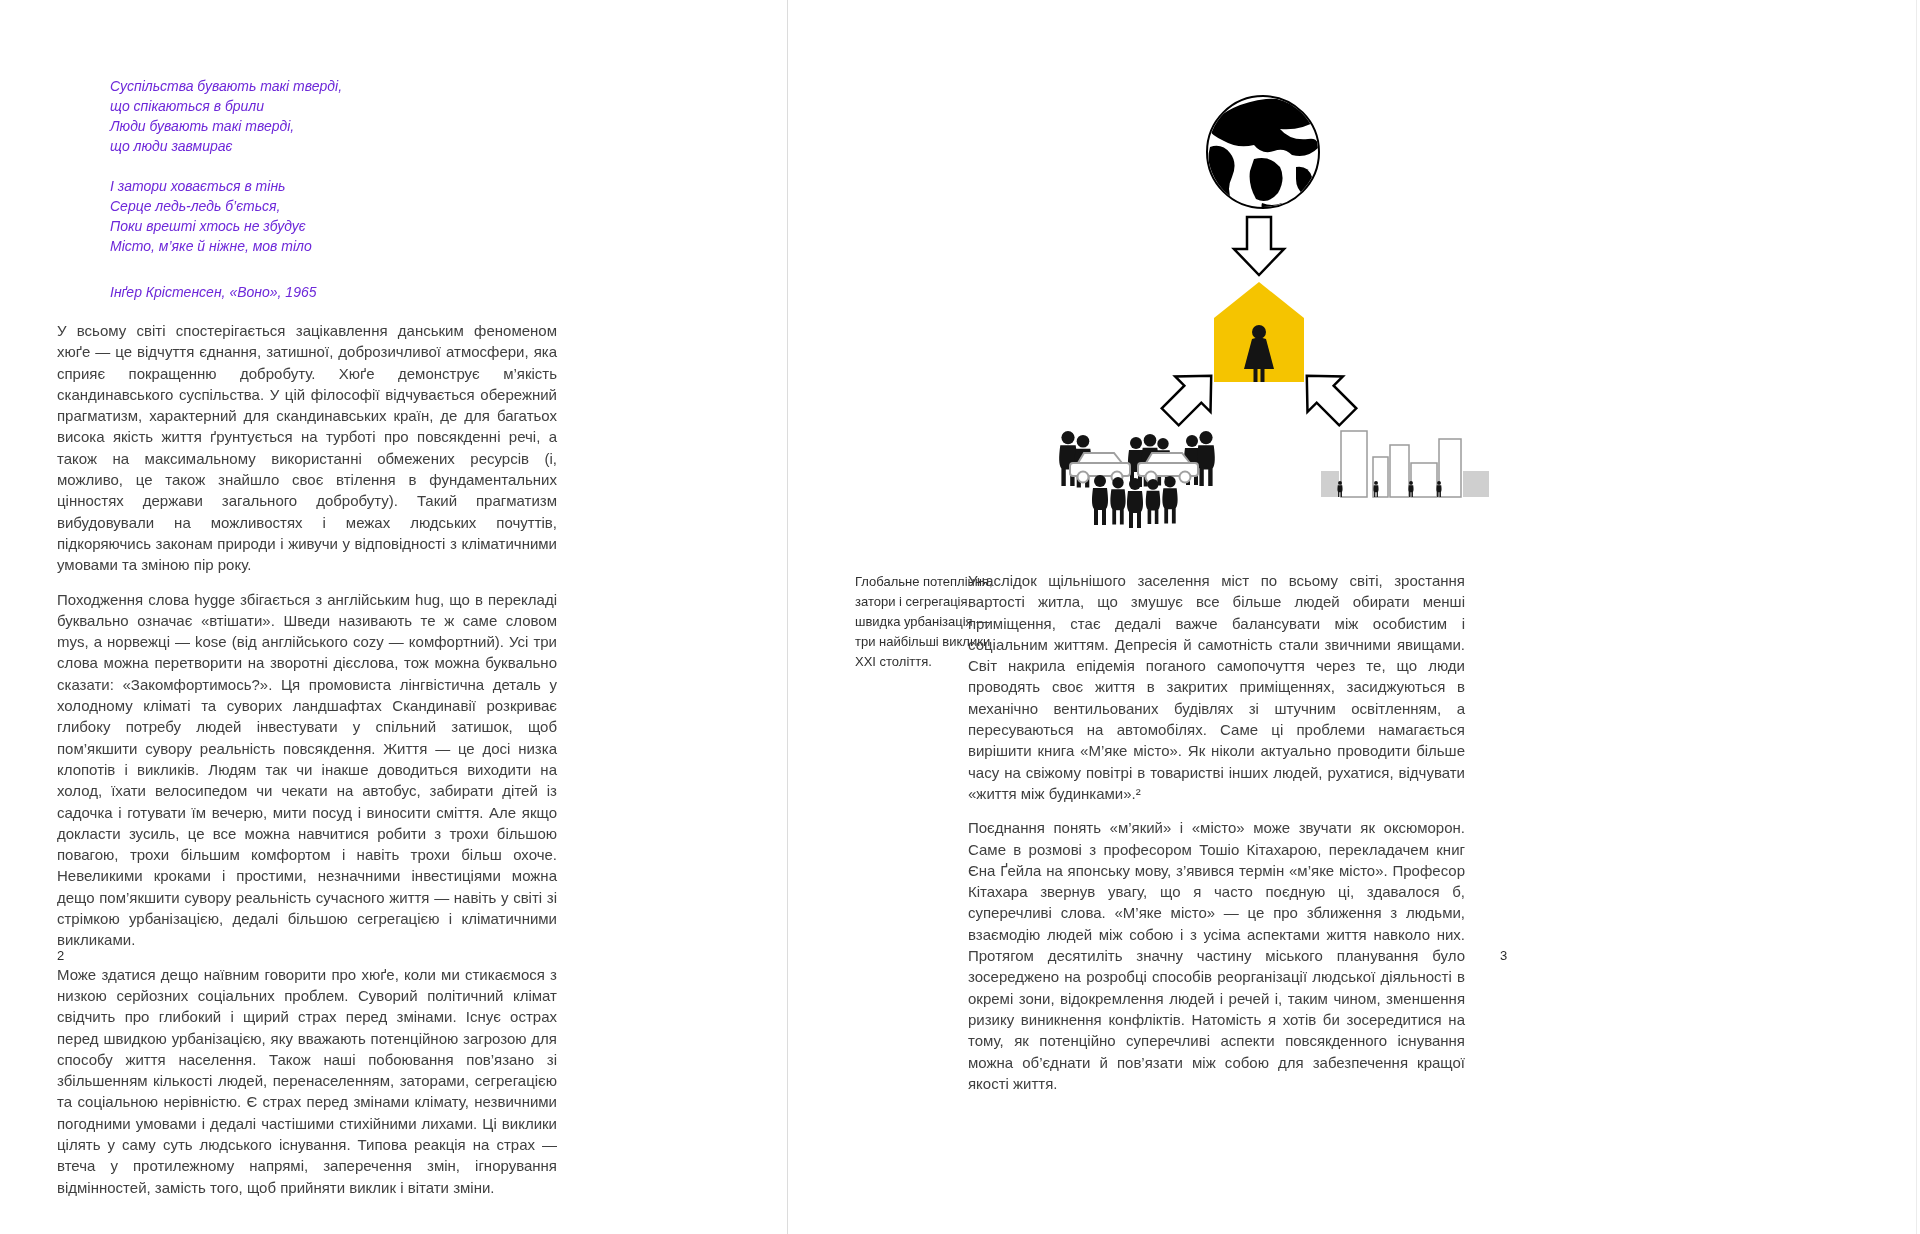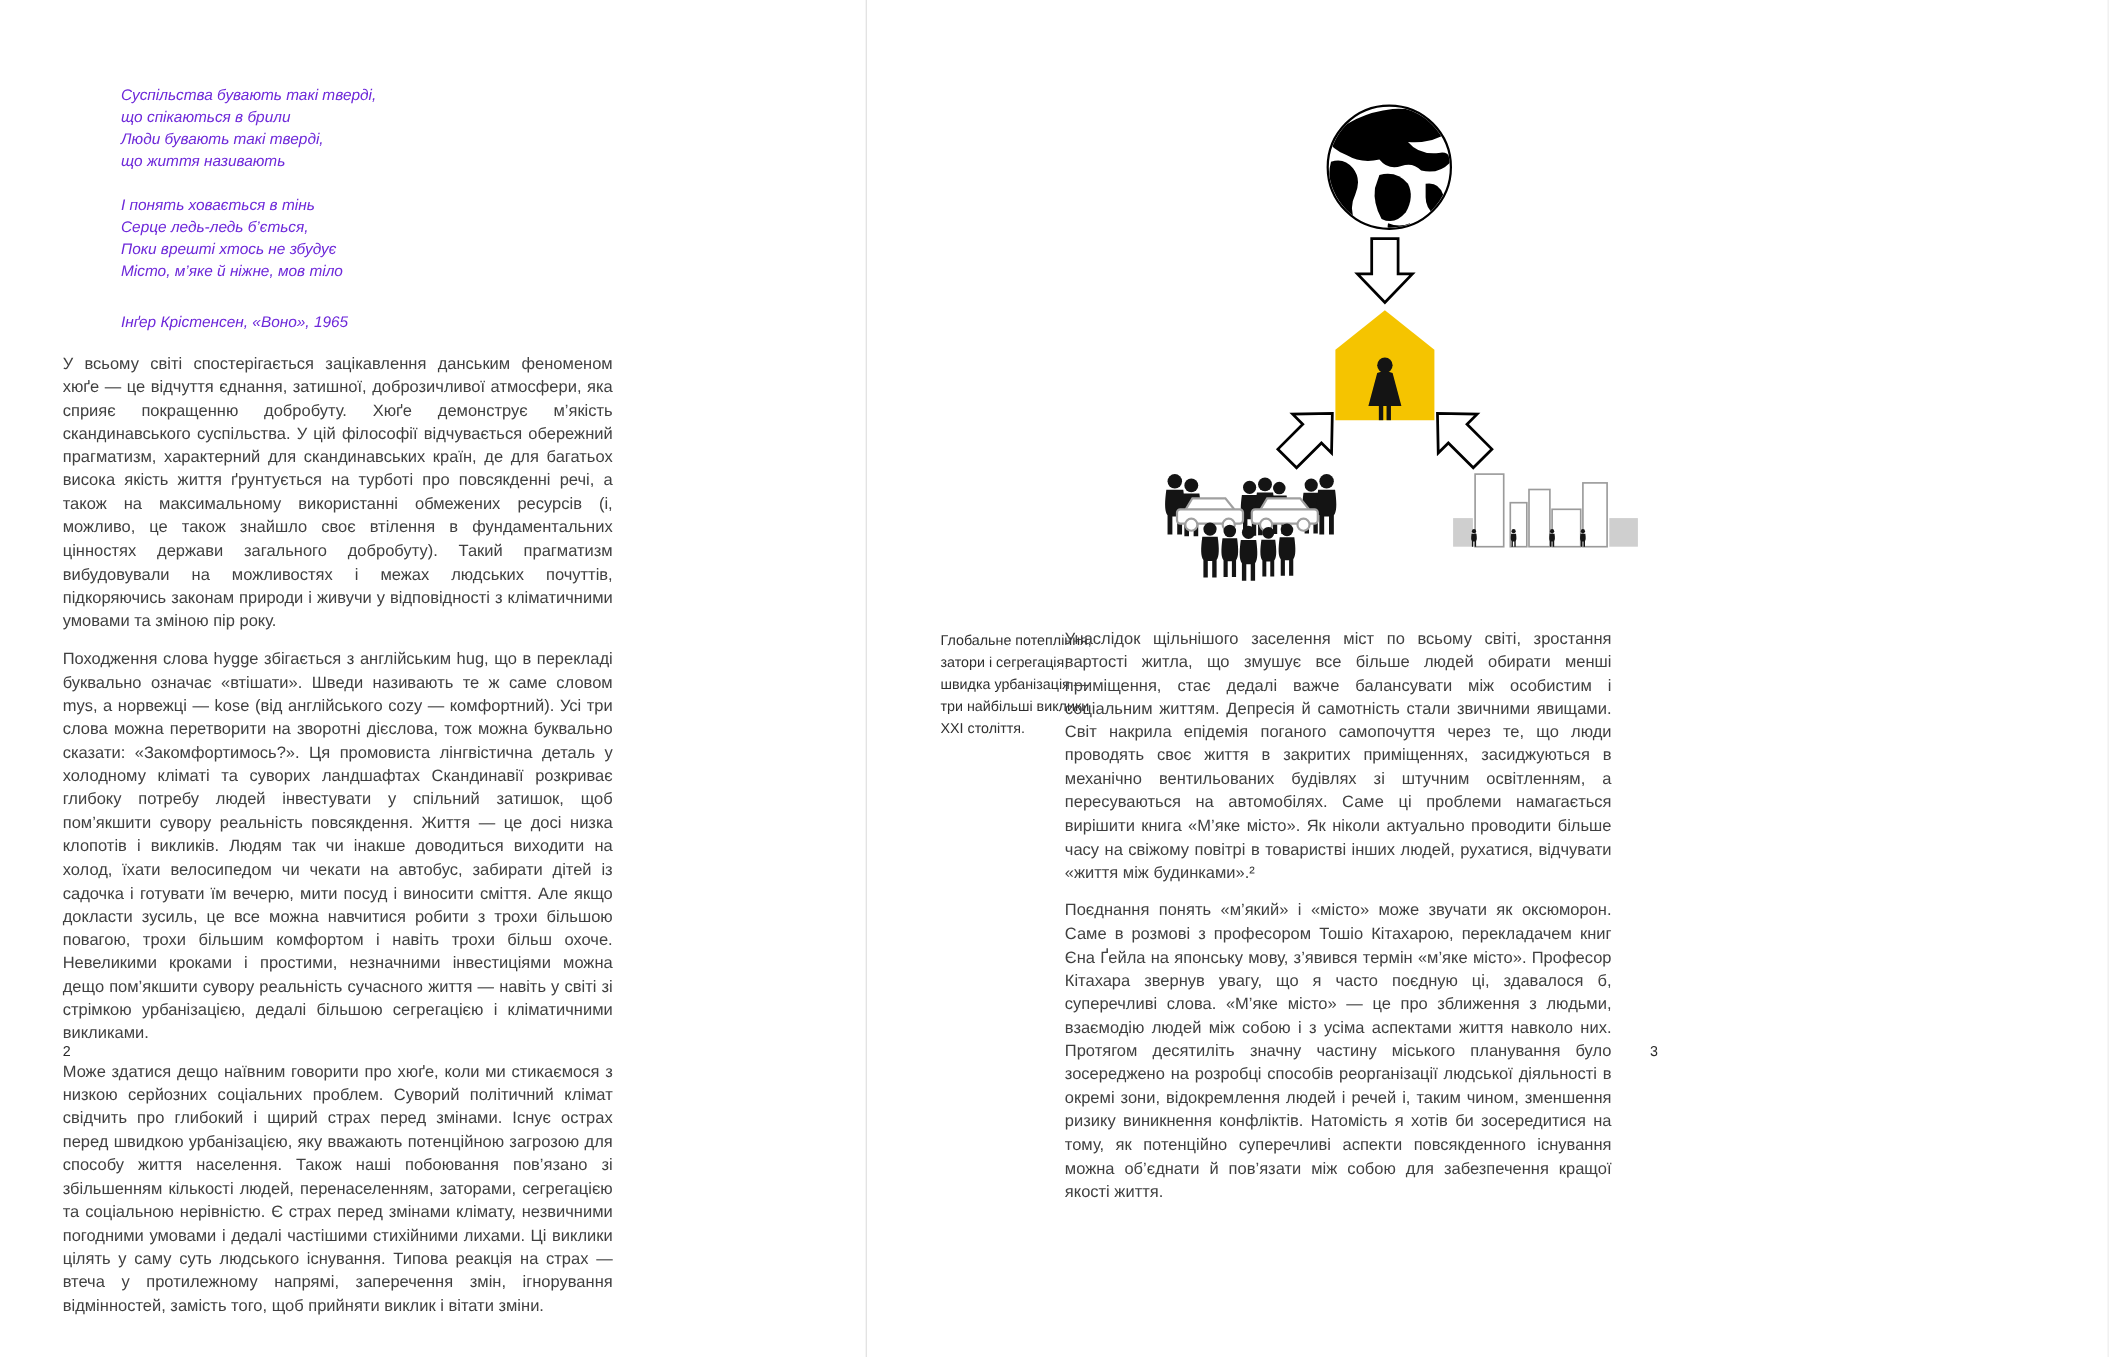--- a/index.html
+++ b/index.html
@@ -45,24 +45,24 @@
   <div class="seam"></div>
   <div class="edge-right"></div>
 
   <div>
 
     <div class="epigraph">
       <div class="stanza">
         <div>Суспільства бувають такі тверді,</div>
         <div>що спікаються в брили</div>
         <div>Люди бувають такі тверді,</div>
-        <div>що життя називають</div>
+        <div>що люди завмирає</div>
       </div>
       <div class="stanza">
-        <div>І понять ховається в тінь</div>
+        <div>І затори ховається в тінь</div>
         <div>Серце ледь-ледь б’ється,</div>
         <div>Поки врешті хтось не збудує</div>
         <div>Місто, м’яке й ніжне, мов тіло</div>
       </div>
       <div class="attribution">Інґер Крістенсен, «Воно», 1965</div>
     </div>
 
     <div class="body-text body-left">
       <p>У всьому світі спостерігається зацікавлення данським феноменом хюґе — це відчуття єднання, затишної, доброзичливої атмосфери, яка сприяє покращенню добробуту. Хюґе демонструє м’якість скандинавського суспільства. У цій філософії відчувається обережний прагматизм, характерний для скандинавських країн, де для багатьох висока якість життя ґрунтується на турботі про повсякденні речі, а також на максимальному використанні обмежених ресурсів (і, можливо, це також знайшло своє втілення в фундаментальних цінностях держави загального добробуту). Такий прагматизм вибудовували на можливостях і межах людських почуттів, підкоряючись законам природи і живучи у відповідності з кліматичними умовами та зміною пір року.</p>
       <p>Походження слова hygge збігається з англійським hug, що в перекладі буквально означає «втішати». Шведи називають те ж саме словом mys, а норвежці — kose (від англійського cozy — комфортний). Усі три слова можна перетворити на зворотні дієслова, тож можна буквально сказати: «Закомфортимось?». Ця промовиста лінгвістична деталь у холодному кліматі та суворих ландшафтах Скандинавії розкриває глибоку потребу людей інвестувати у спільний затишок, щоб пом’якшити сувору реальність повсякдення. Життя — це досі низка клопотів і викликів. Людям так чи інакше доводиться виходити на холод, їхати велосипедом чи чекати на автобус, забирати дітей із садочка і готувати їм вечерю, мити посуд і виносити сміття. Але якщо докласти зусиль, це все можна навчитися робити з трохи більшою повагою, трохи більшим комфортом і навіть трохи більш охоче. Невеликими кроками і простими, незначними інвестиціями можна дещо пом’якшити сувору реальність сучасного життя — навіть у світі зі стрімкою урбанізацією, дедалі більшою сегрегацією і кліматичними викликами.</p>

